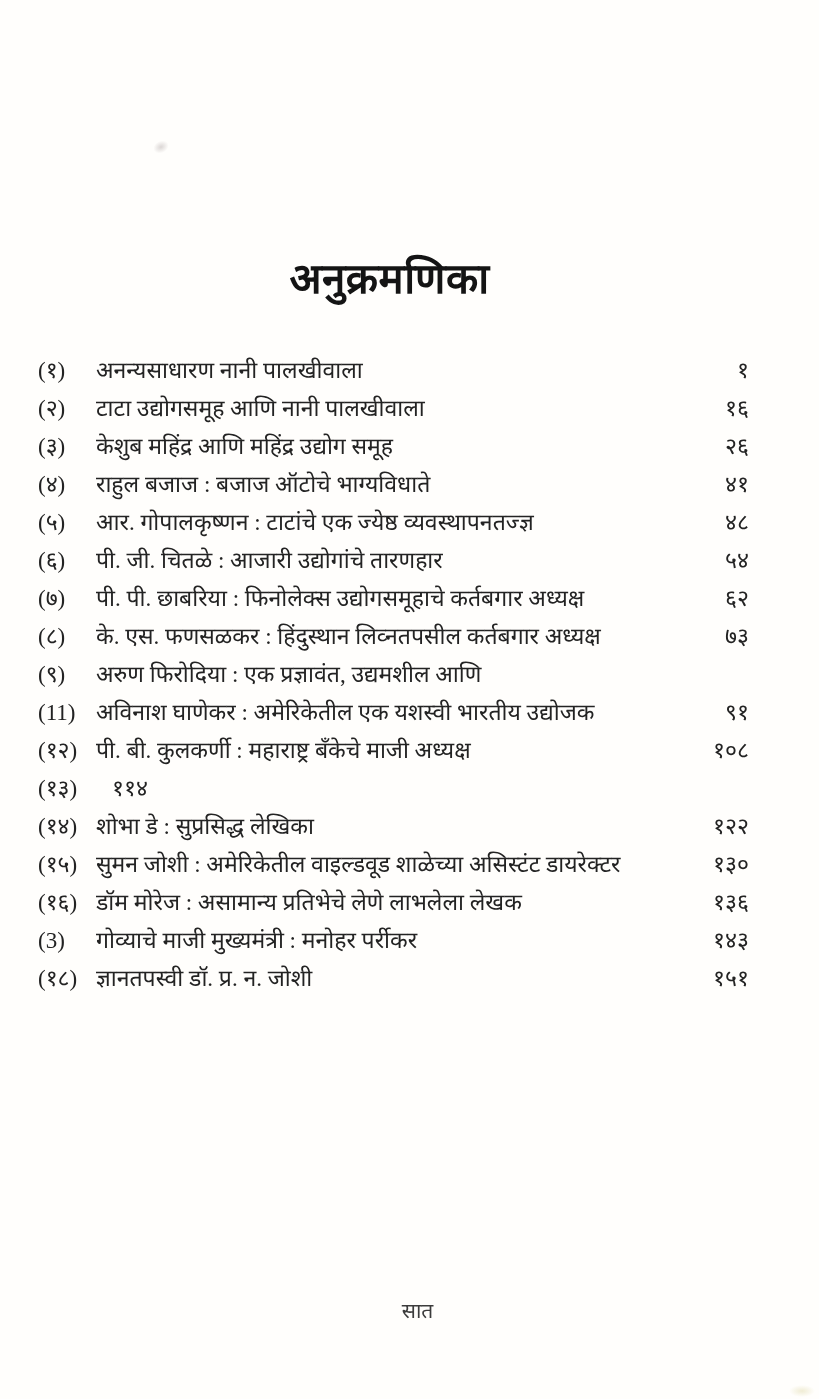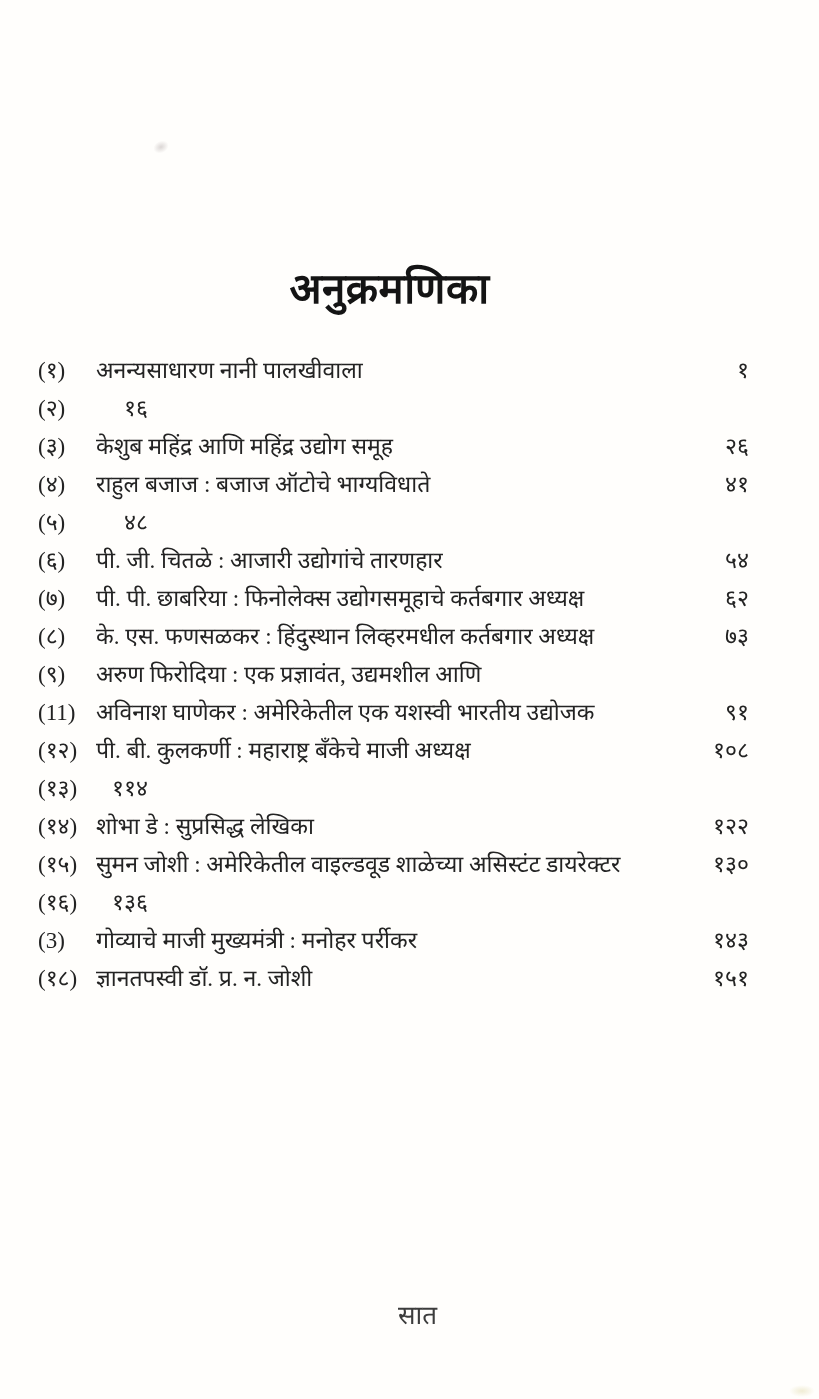--- a/index.html
+++ b/index.html
@@ -15,90 +15,92 @@
     position:absolute; left:153px; top:141px; width:16px; height:12px;
     background:radial-gradient(ellipse at center, rgba(125,110,110,0.28), rgba(125,110,110,0) 70%);
     transform:rotate(-25deg);
   }
   .scan-speck {
     position:absolute; right:4px; bottom:2px; width:26px; height:12px;
     background:radial-gradient(ellipse at center, rgba(205,195,120,0.30), rgba(205,195,120,0) 70%);
   }
   .title {
     position:absolute; top:248px; left:0; right:40px;
-    margin:10px; text-align:center;
+    margin:0; text-align:center;
     font-size:42px; font-weight:700; color:#141414;
     letter-spacing:0.5px;
   }
   .toc {
     position:absolute; top:352px; left:38px; right:70px;
   }
   .row {
     display:flex; align-items:baseline;
     height:38px; font-size:23px; line-height:38px;
     color:#232323;
   }
   .num { flex:none; width:58px; }
   .ttl { flex:1 1 auto; white-space:nowrap; overflow:hidden; }
   .pg  { flex:none; min-width:52px; text-align:right; }
   .footer {
     position:absolute; top:1296px; left:0; right:20px;
-    text-align:center; font-size:26px; color:#3c3c3c;margin-left:36px;
+    text-align:center; font-size:21px; color:#3c3c3c;margin-left:36px;
   }
 </style>
 </head>
 <body>
 
 <div class="page">
   <div class="scan-smudge"></div>
   <h1 class="title">अनुक्रमणिका</h1>
   <div class="toc" id="toc">
   <div class="row">
     <span class="num">(१)</span>
     <span class="ttl">अनन्यसाधारण नानी पालखीवाला</span>
     <span class="pg">१</span>
   </div>
 
   <div class="row">
     <span class="num">(२)</span>
+    <span class="ttl">टाटा उद्योगसमूह आणि नानी पालखीवाला</span>
     <span class="pg">१६</span>
   </div>
 
   <div class="row">
     <span class="num">(३)</span>
     <span class="ttl">केशुब महिंद्र आणि महिंद्र उद्योग समूह</span>
     <span class="pg">२६</span>
   </div>
 
   <div class="row">
     <span class="num">(४)</span>
     <span class="ttl">राहुल बजाज : बजाज ऑटोचे भाग्यविधाते</span>
     <span class="pg">४१</span>
   </div>
 
   <div class="row">
     <span class="num">(५)</span>
+    <span class="ttl">आर. गोपालकृष्णन : टाटांचे एक ज्येष्ठ व्यवस्थापनतज्ज्ञ</span>
     <span class="pg">४८</span>
   </div>
 
   <div class="row">
     <span class="num">(६)</span>
     <span class="ttl">पी. जी. चितळे : आजारी उद्योगांचे तारणहार</span>
     <span class="pg">५४</span>
   </div>
 
   <div class="row">
     <span class="num">(७)</span>
     <span class="ttl">पी. पी. छाबरिया : फिनोलेक्स उद्योगसमूहाचे कर्तबगार अध्यक्ष</span>
     <span class="pg">६२</span>
   </div>
 
   <div class="row">
     <span class="num">(८)</span>
-    <span class="ttl">के. एस. फणसळकर : हिंदुस्थान लिव्हरमधील कर्तबगार अध्यक्ष</span>
+    <span class="ttl">के. एस. फणसळकर : हिंदुस्थान लिव्नतपसील कर्तबगार अध्यक्ष</span>
     <span class="pg">७३</span>
   </div>
 
   <div class="row">
     <span class="num">(९)</span>
     <span class="ttl">अरुण फिरोदिया : एक प्रज्ञावंत, उद्यमशील आणि</span>
     <span class="pg"></span>
   </div>
 
 
@@ -127,20 +129,21 @@
   </div>
 
   <div class="row">
     <span class="num">(१५)</span>
     <span class="ttl">सुमन जोशी : अमेरिकेतील वाइल्डवूड शाळेच्या असिस्टंट डायरेक्टर</span>
     <span class="pg">१३०</span>
   </div>
 
   <div class="row">
     <span class="num">(१६)</span>
+    <span class="ttl">डॉम मोरेज : असामान्य प्रतिभेचे लेणे लाभलेला लेखक</span>
     <span class="pg">१३६</span>
   </div>
 
   <div class="row">
     <span class="num">(3)</span>
     <span class="ttl">गोव्याचे माजी मुख्यमंत्री : मनोहर पर्रीकर</span>
     <span class="pg">१४३</span>
   </div>
 
   <div class="row">

